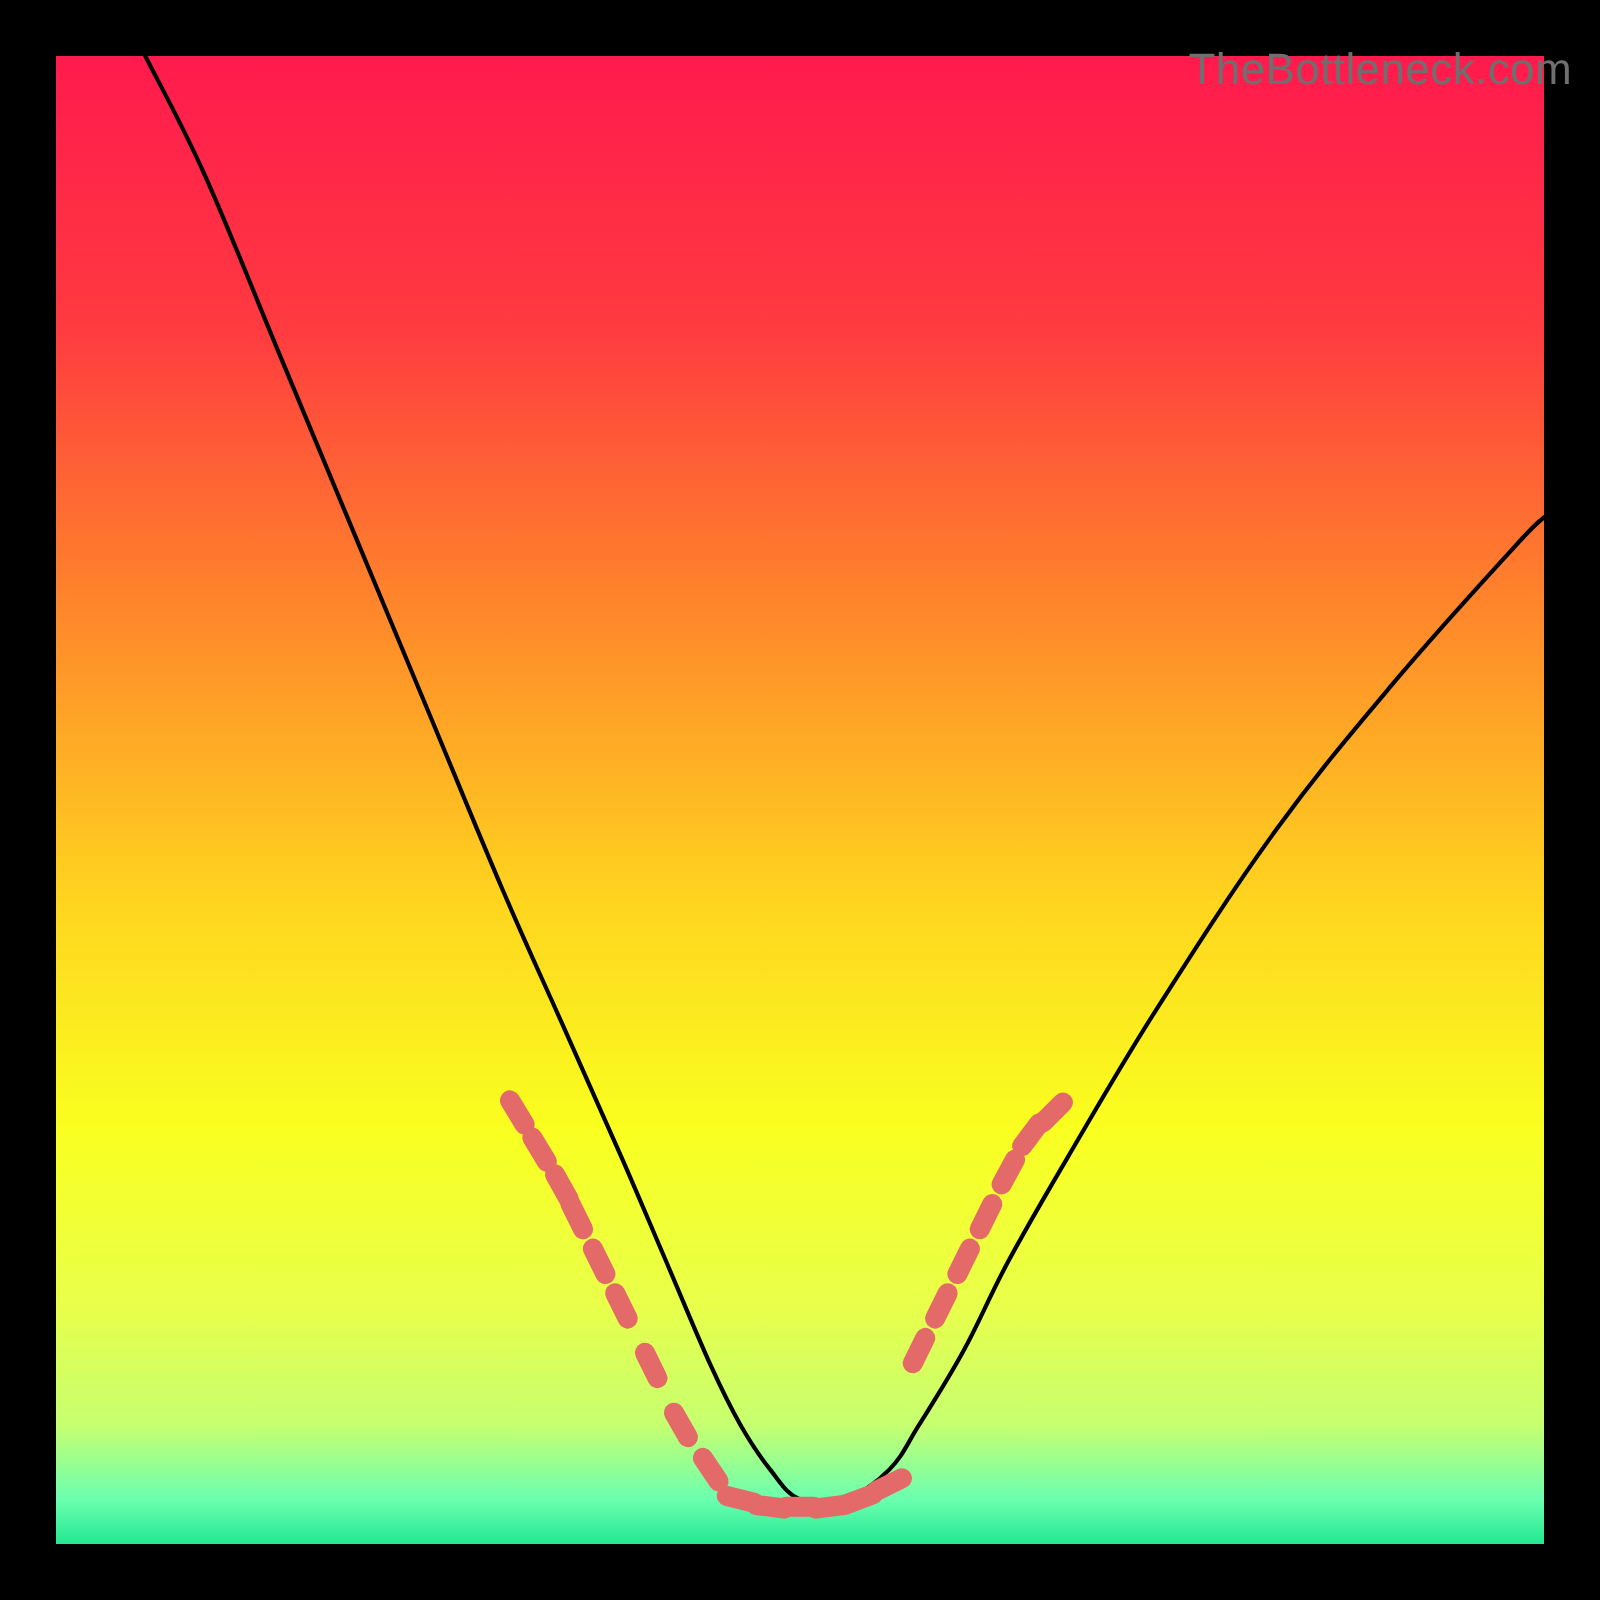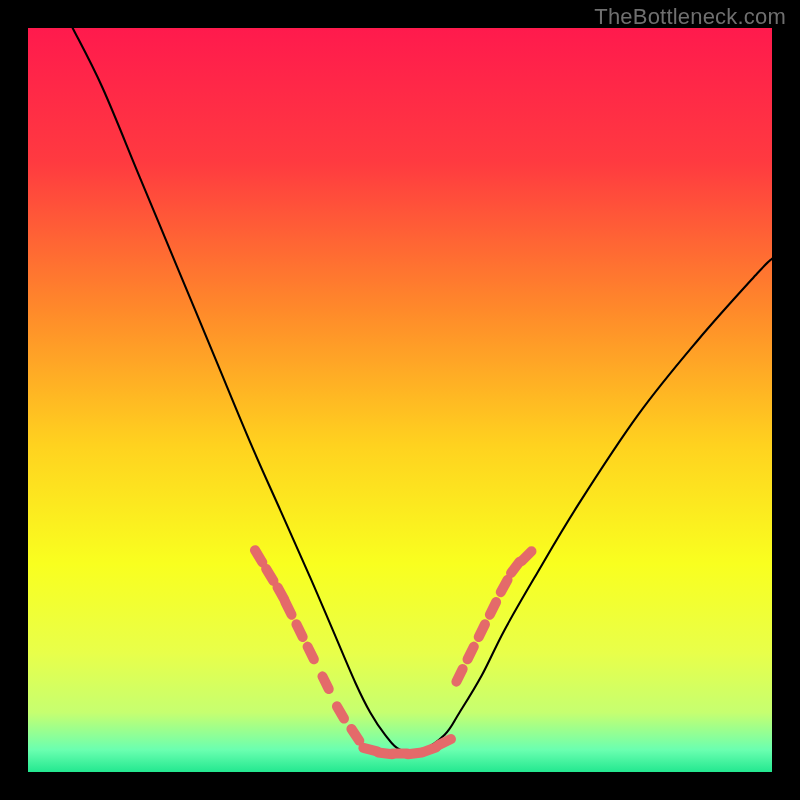--- a/index.html
+++ b/index.html
@@ -29,21 +29,21 @@
   }
   .gradient {
     position: absolute;
     top: 0;
     left: 0;
     width: 100%;
     height: 100%;
   }
   .watermark {
     position: absolute;
-    top: 4px;
+    top: 22px;
     right: 14px;
     color: #6f6f6f;
     font-size: 22px;
     font-weight: 500;
     letter-spacing: 0.2px;
     user-select: none;
   }
   svg.curves {
     position: absolute;
     top: 0;

